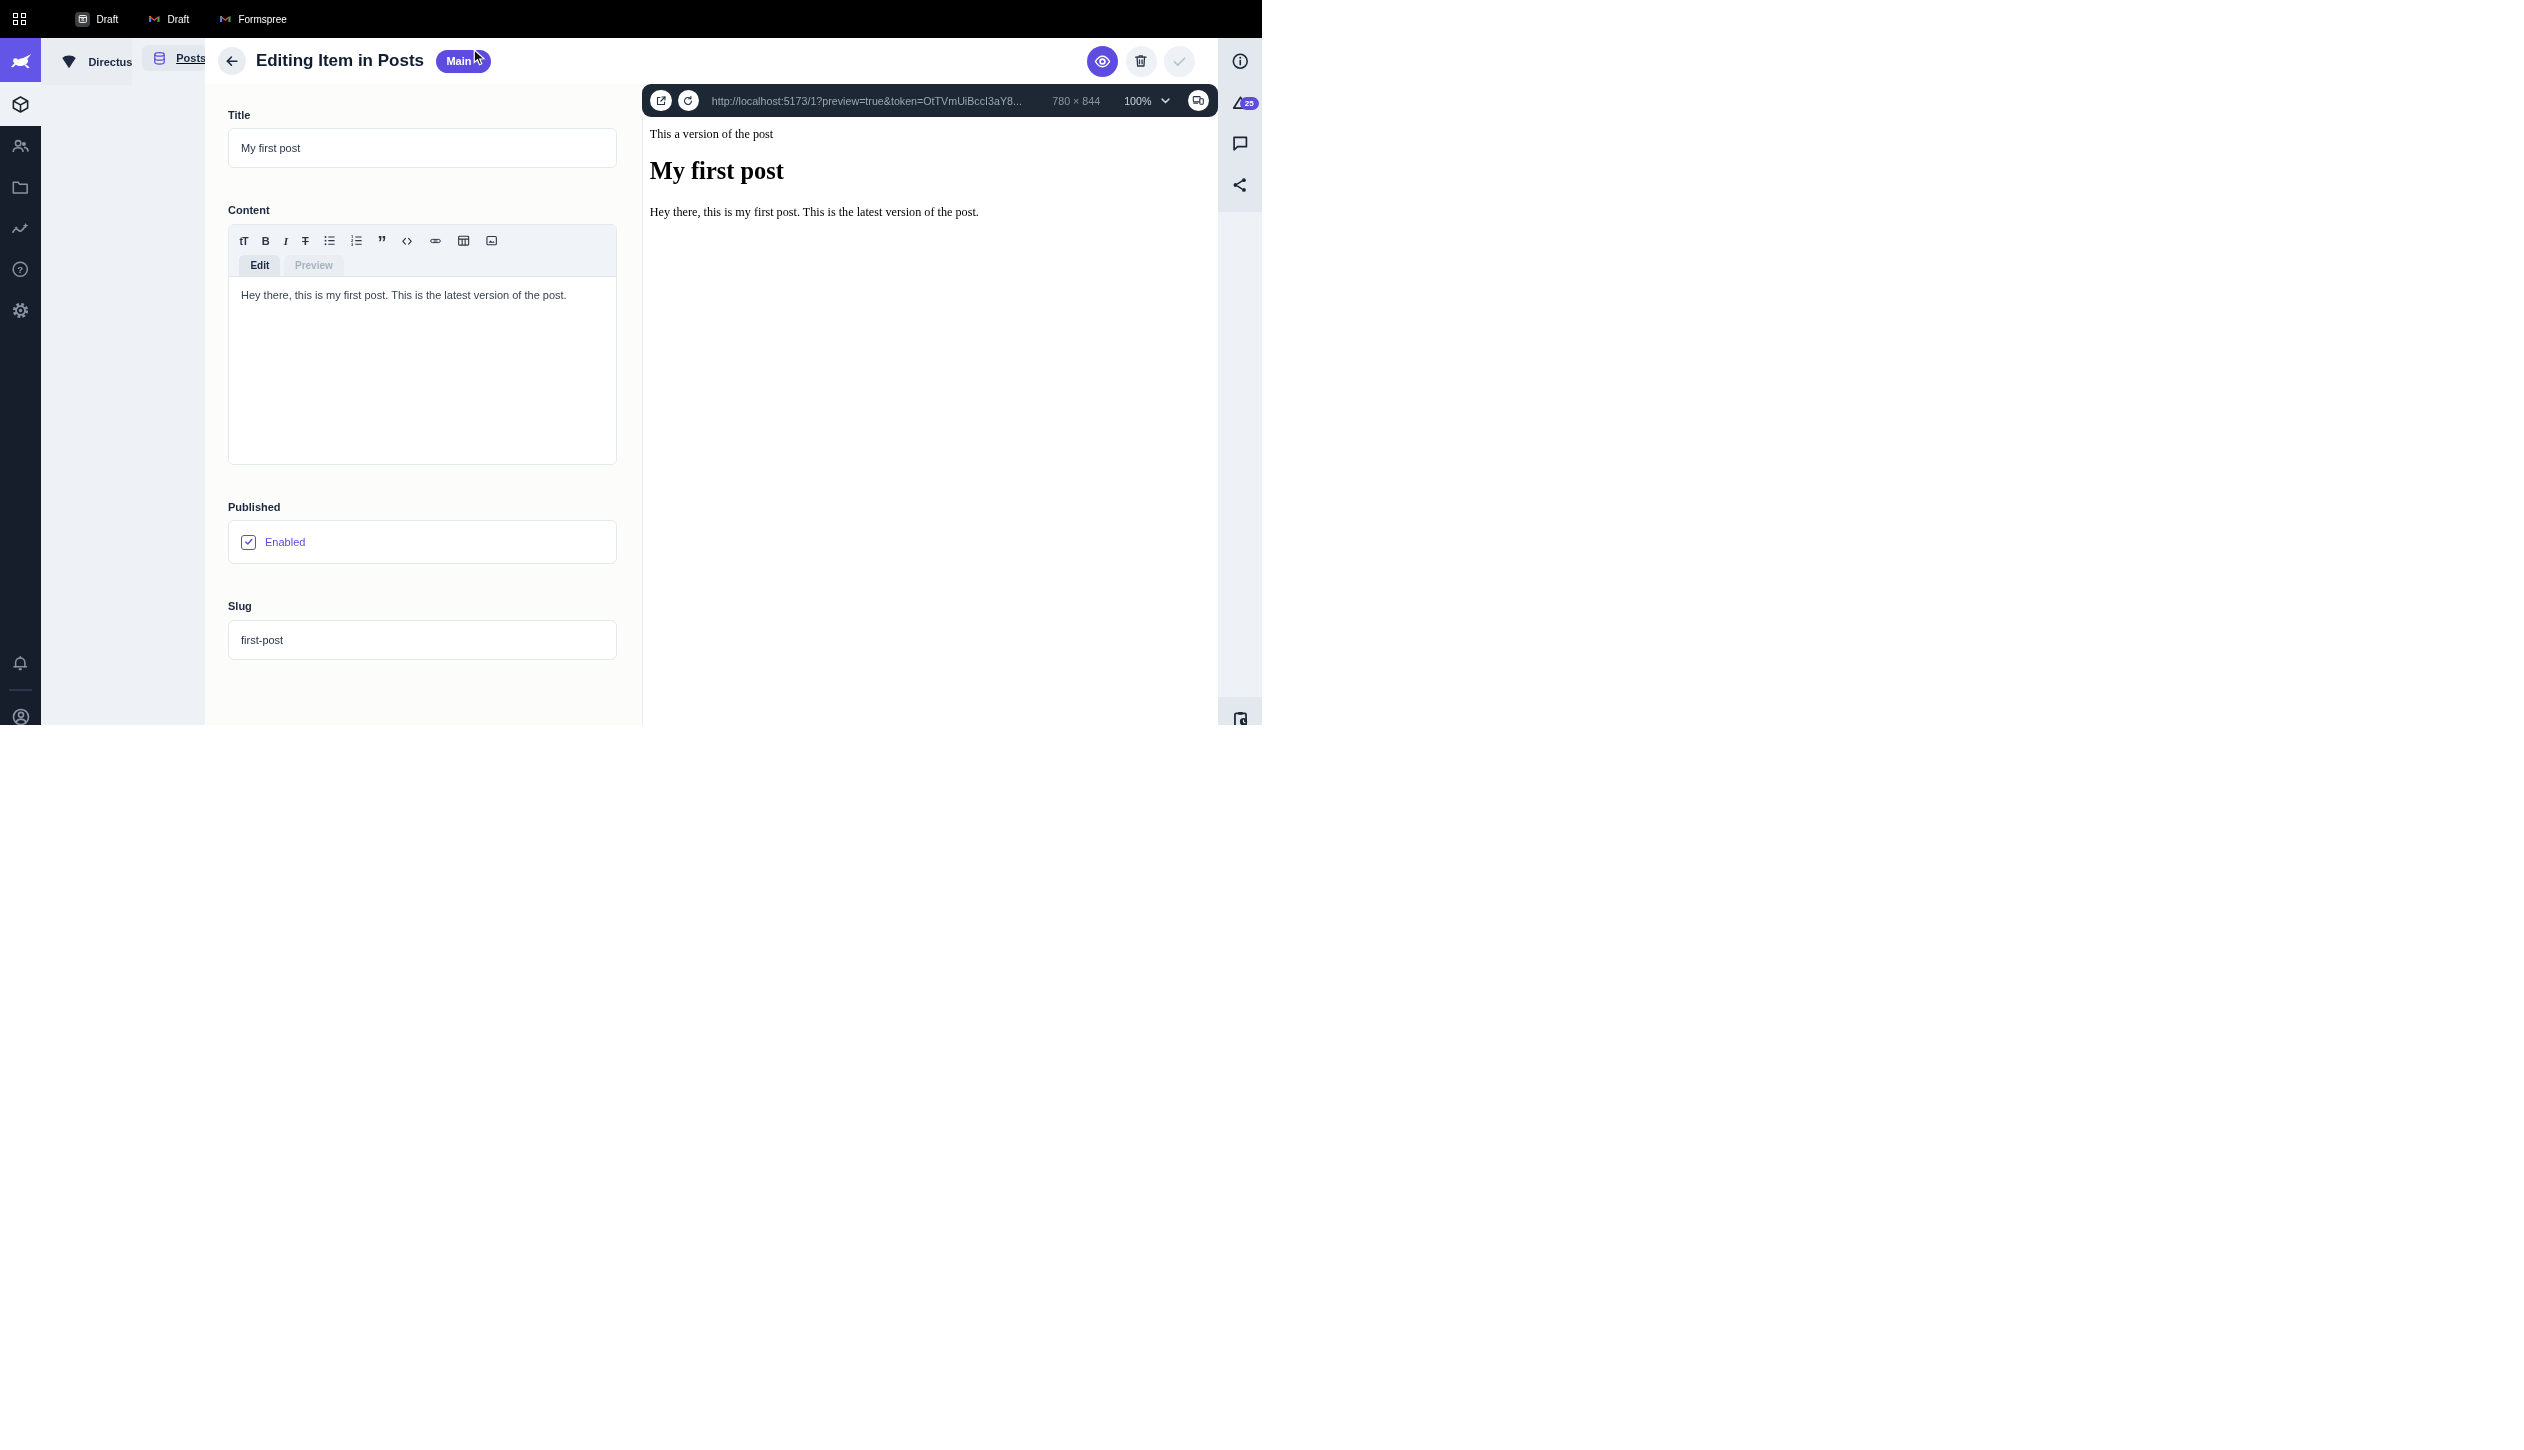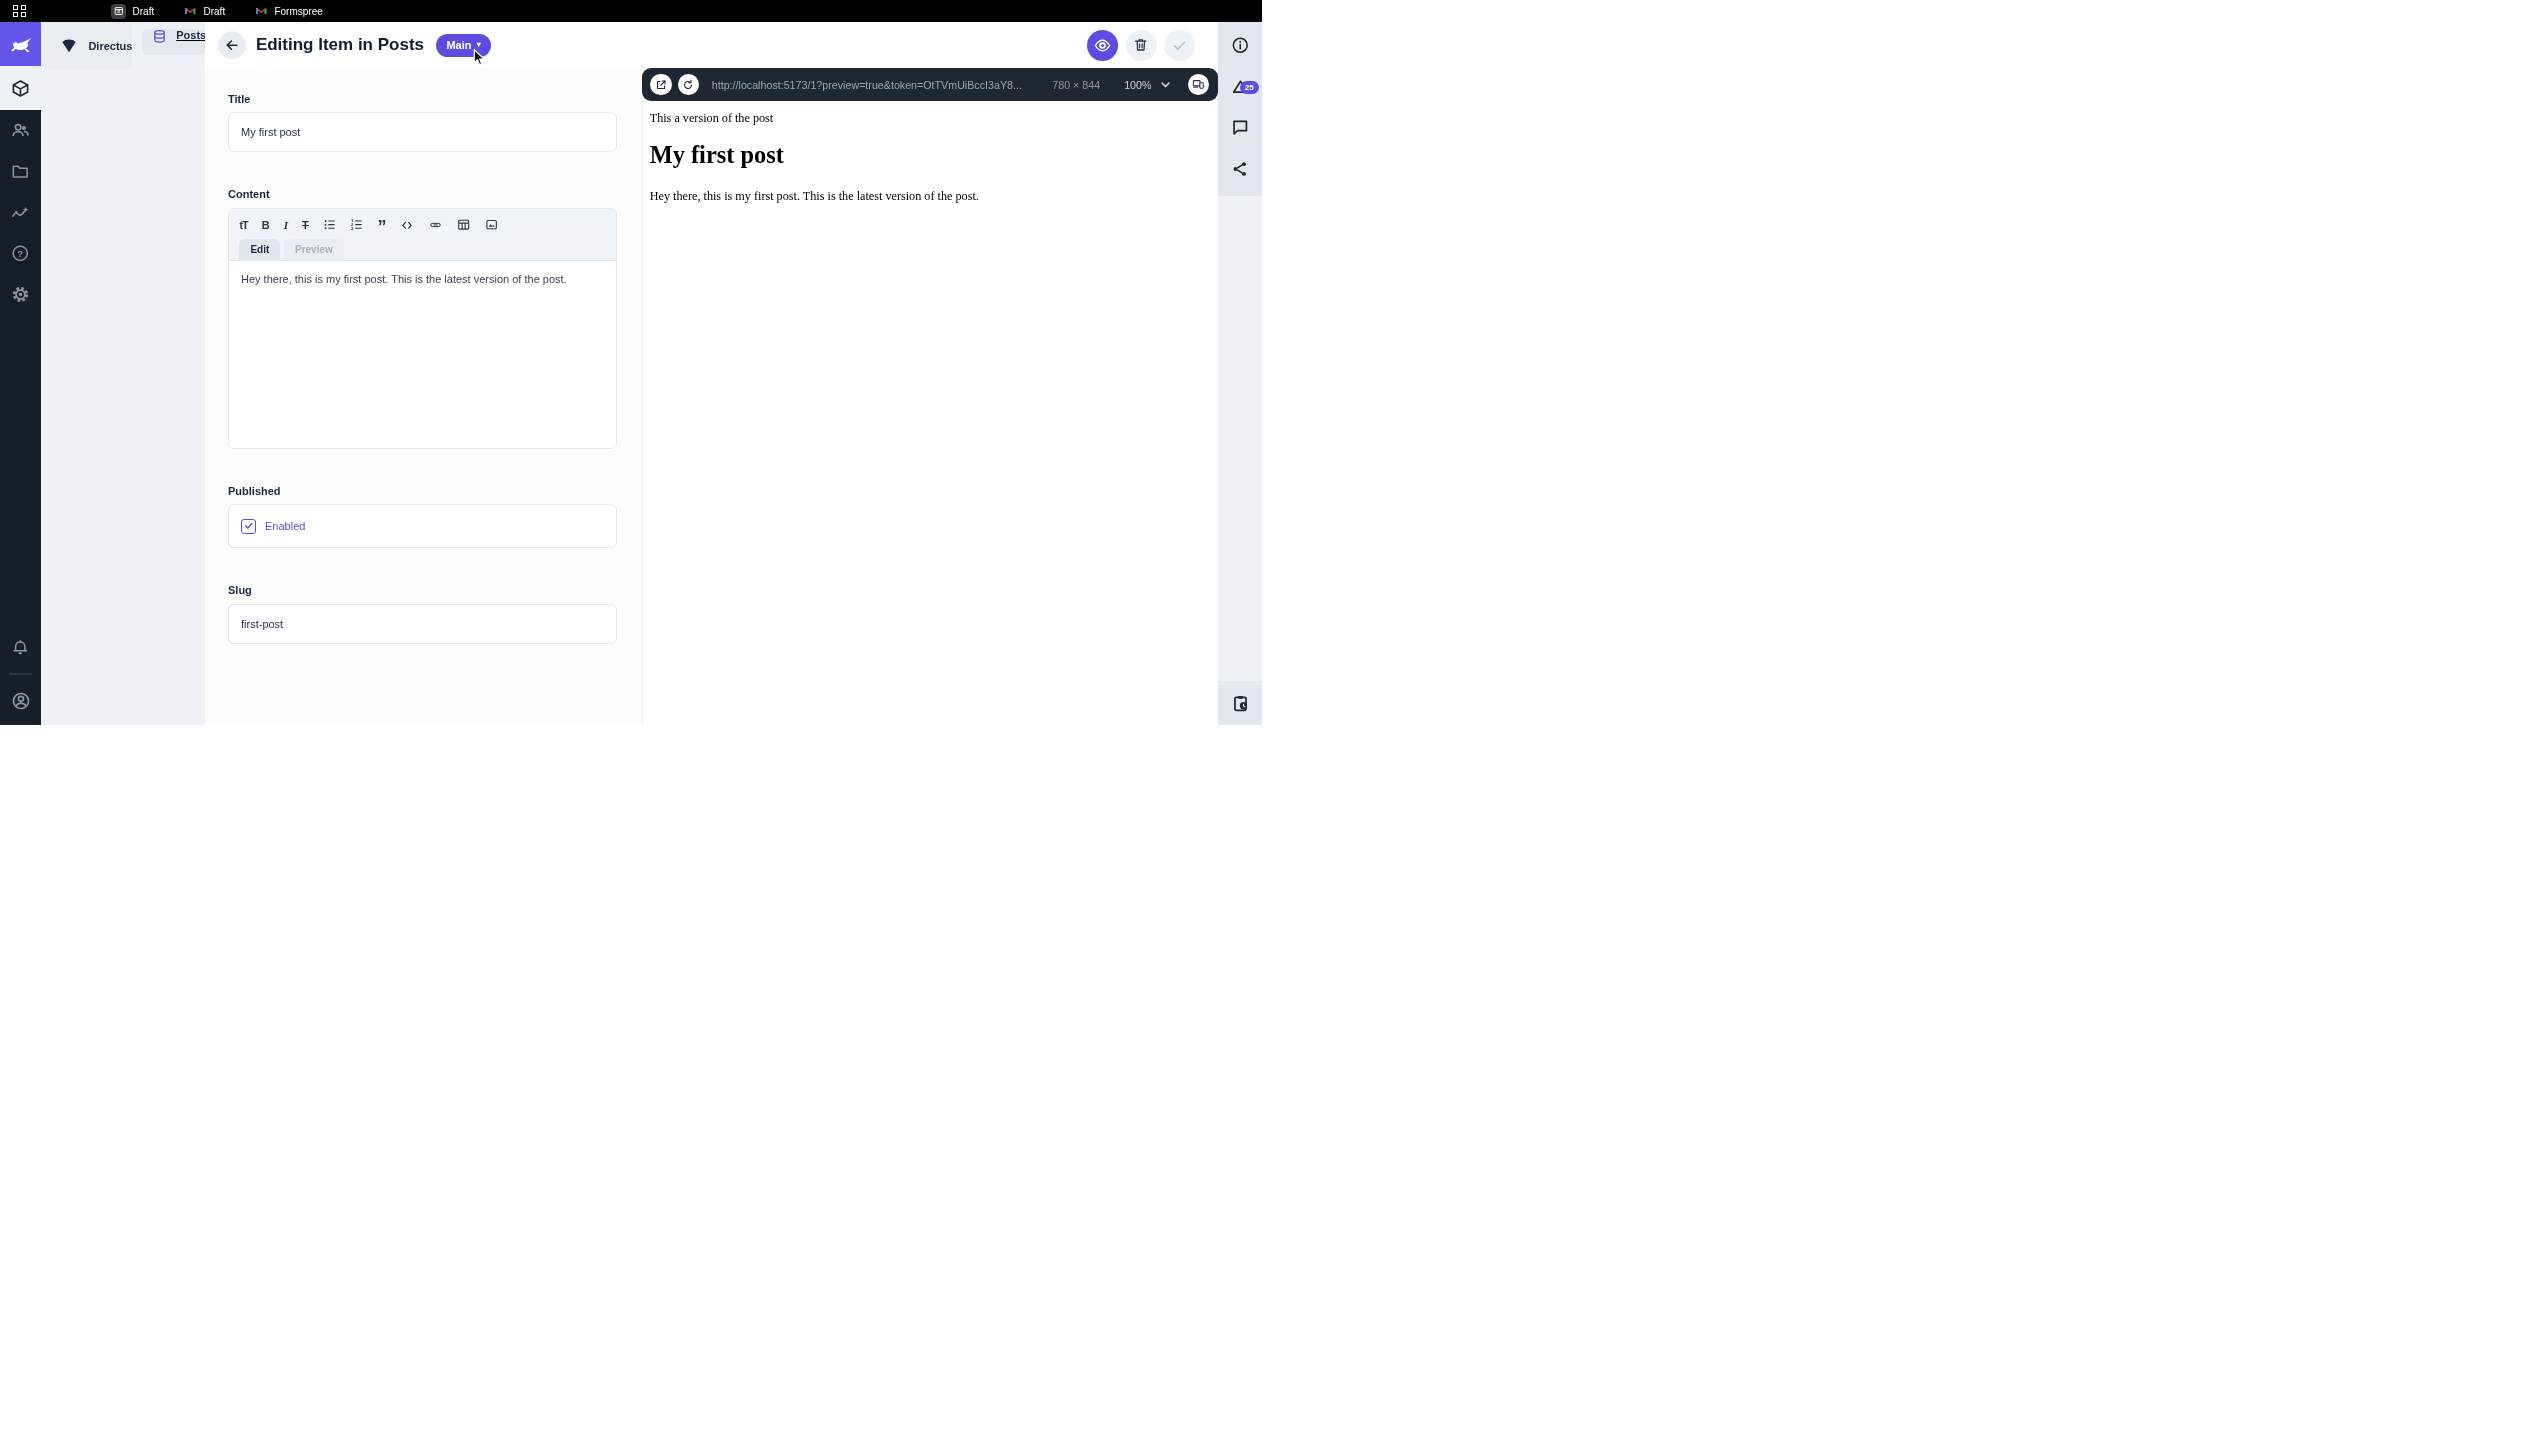--- a/index.html
+++ b/index.html
@@ -1,21 +1,21 @@
 <!DOCTYPE html>
 <html style="font-size:12px"><head>
 <meta charset="utf-8">
 <style>
   * { margin:0; padding:0; box-sizing:border-box; }
   html,body { width:1262px; height:725px; }
   body { font-family:"Liberation Sans", sans-serif; background:#fff; overflow:hidden; }
   .screen { position:relative; width:1262px; height:725px; }
 
   
-  .browser-bar { height:22px; background:#000; display:flex; align-items:center;gap:36px; }
+  .browser-bar { height:38px; background:#000; display:flex; align-items:center; }
   .grid-icon { margin-left:13.3px; display:grid; grid-template-columns:5.2px 5.2px; grid-template-rows:5.2px 5.2px; gap:2.2px; }
   .grid-icon span { border:1.5px solid #fff; }
   .b-tabs { display:flex; gap:30px; margin-left:49px; }
   .b-tab { display:flex; align-items:center; gap:6.7px; color:#fff; font-size:10px; }
   .cal-tile { width:15px; height:15px; background:#3c4043; border-radius:3.7px; display:flex; align-items:center; justify-content:center; }
 
   
   .app { display:flex; height:703px; }
 
   
@@ -25,21 +25,21 @@
   .mb-tile.active { background:#eef1f5; }
   .mb-btn { width:41px; height:41px; display:flex; align-items:center; justify-content:center; background:none; border:none; cursor:pointer; }
   .mb-spacer { flex:1; }
   .mb-divider { height:1.5px; background:#2b3648; margin:6px 9px; }
   .mb-bottom { height:40px; display:flex; align-items:center; justify-content:center; }
 
   
   .sidebar { width:164px; background:#eef1f6; flex:none; display:flex; flex-direction:row; }
   .sidebar-header { height:47px; background:#e9edf2; display:flex; align-items:center; padding-left:19px; gap:10.4px; }
   .sidebar-header .proj { font-size:11px; font-weight:700; color:#1c2940; }
-  .sidebar-item { margin:7.4px 9px 0 9.6px; height:26px; border-radius:6px; display:flex; padding-left:9.6px; gap:9.6px; cursor:pointer;text-decoration:underline; }
+  .sidebar-item { margin:7.4px 9px 0 9.6px; height:26px; border-radius:6px; display:flex; align-items:center; padding-left:9.6px; gap:9.6px; cursor:pointer;text-decoration:underline; }
   .sidebar-item.active { background:#e2e8ee; }
   .sidebar-item .lbl { font-size:11px; font-weight:600; color:#1c2940; }
 
   
   .main { width:1013px; flex:none; display:flex; flex-direction:column; background:#fcfcfa; }
   .page-header { height:46px; background:#fff; display:flex; align-items:center; padding:0 23px 0 13.3px; }
   .circle-btn { border:none; border-radius:50%; display:flex; align-items:center; justify-content:center; cursor:pointer; flex:none; }
   .back-btn { width:28px; height:28px; background:#e9edf2; }
   .page-title { font-size:17px; font-weight:700; color:#111c31; margin-left:9.6px; white-space:nowrap; }
   .version-pill { margin-left:12px; height:23px; border-radius:12px; background:#5e4bdf; border:none; color:#fff; font-size:11px; font-weight:600; display:flex; align-items:center; gap:5.2px; padding:0 10.4px; cursor:pointer; font-family:inherit; }

